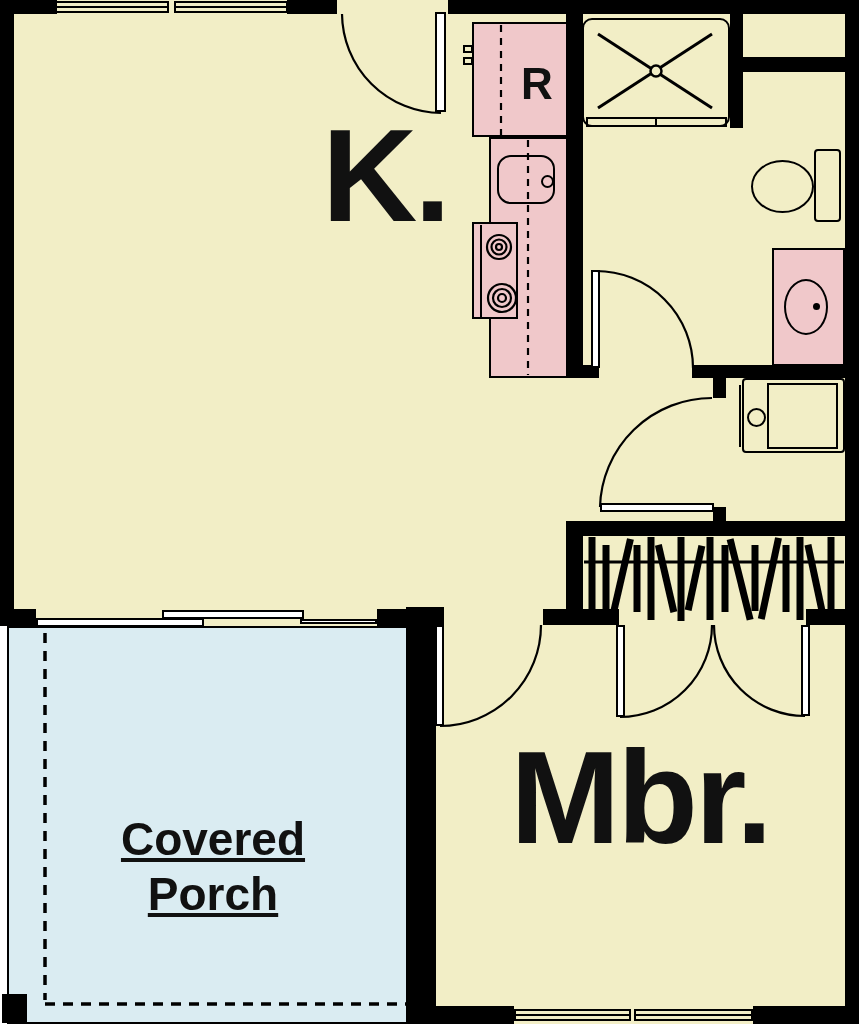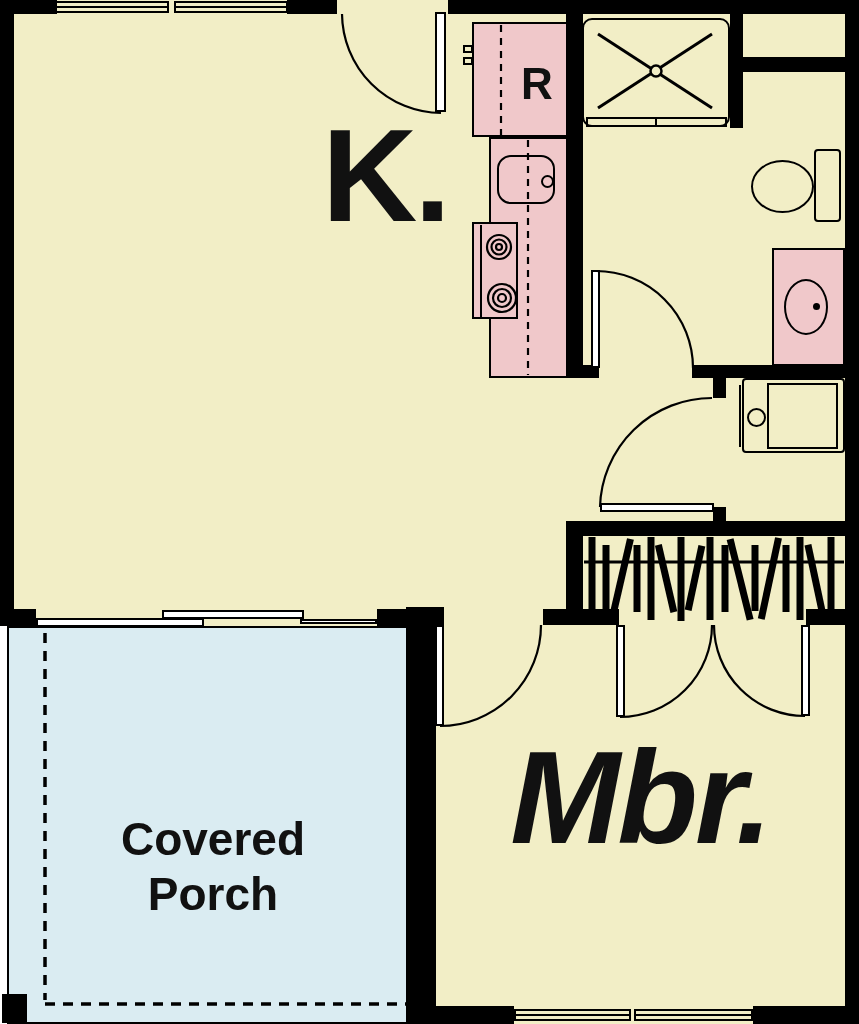--- a/index.html
+++ b/index.html
@@ -23,21 +23,21 @@
   svg.overlay { position:absolute; left:0; top:0; z-index:3; }
   .leaf { background:#ffffff; border:2px solid var(--wall); box-sizing:border-box; z-index:3; }
   .winseg { background:var(--floor); border:2px solid var(--wall); box-sizing:border-box; z-index:3; }
   .winline { background:var(--wall); height:2px; margin-top:2.5px; }
   .slider { background:#ffffff; border:2px solid var(--wall); box-sizing:border-box; z-index:3; }
   .label { position:absolute; z-index:4; color:#111; font-weight:bold; text-align:center; line-height:1; }
   .room-label { font-size:132px; letter-spacing:-3px; }
   .dim { font-size:46px; white-space:nowrap; }
   .dim sup { font-size:0.78em; position:relative; top:-0.75em; font-weight:bold; }
   .dim .sep { margin:0 12px; }
-  .porch-label { font-size:46px; line-height:1.2; }
+  .porch-label { font-size:46px; line-height:1.2;text-decoration:underline; }
   .r-label { font-size:44px; }
 </style>
 </head>
 <body>
 
 <div id="plan">
 
   <div class="abs floor" style="left:0;top:0;width:859px;height:626px;"></div>
   <div class="abs floor" style="left:406px;top:626px;width:453px;height:398px;"></div>
   <div class="abs porch" style="left:7px;top:626px;width:399px;height:394px;"></div>
@@ -178,19 +178,19 @@
         <line x1="800" y1="537" x2="800" y2="620"></line>
         <line x1="815" y1="544" x2="815" y2="612" transform="rotate(-12 815 578)"></line>
         <line x1="831" y1="537" x2="831" y2="621"></line>
       </g>
     </g>
   </svg>
 
   <div class="label room-label" style="left:295px;top:110px;width:180px;">K.</div>
 
 
-  <div class="label room-label" style="left:490px;top:732px;width:300px;font-style:italic;">Mbr.</div>
+  <div class="label room-label" style="left:490px;top:732px;width:300px;">Mbr.</div>
 
   <div class="label porch-label" style="left:63px;top:812px;width:300px;">Covered Porch</div>
 
   <div class="label r-label" style="left:507px;top:62px;width:60px;">R</div>
 
 </div>
 
 </body></html>

